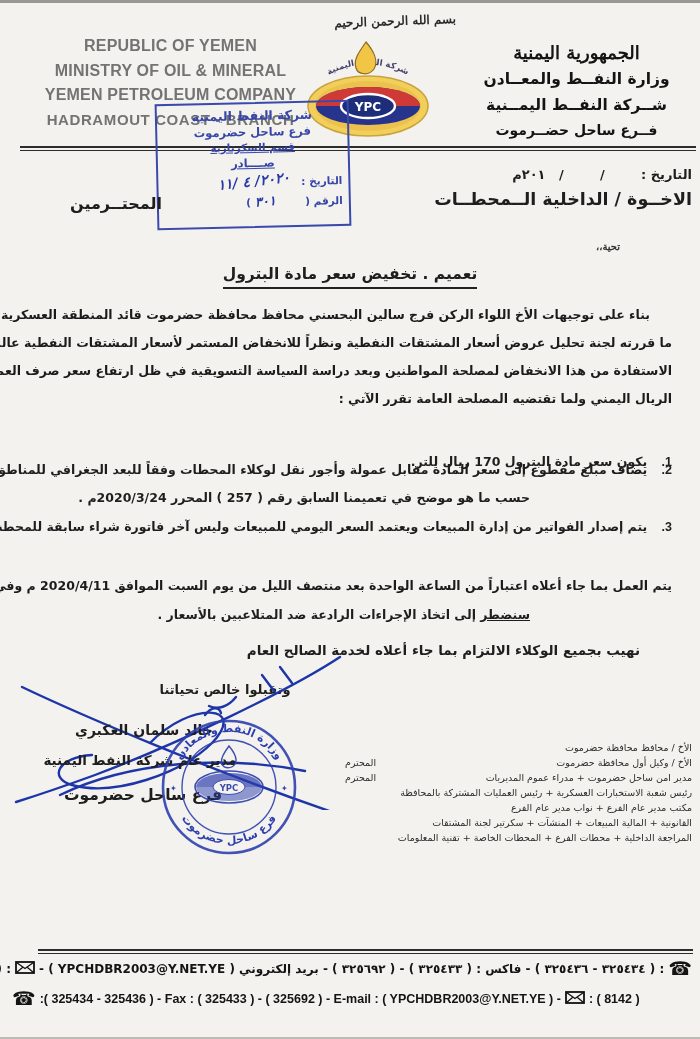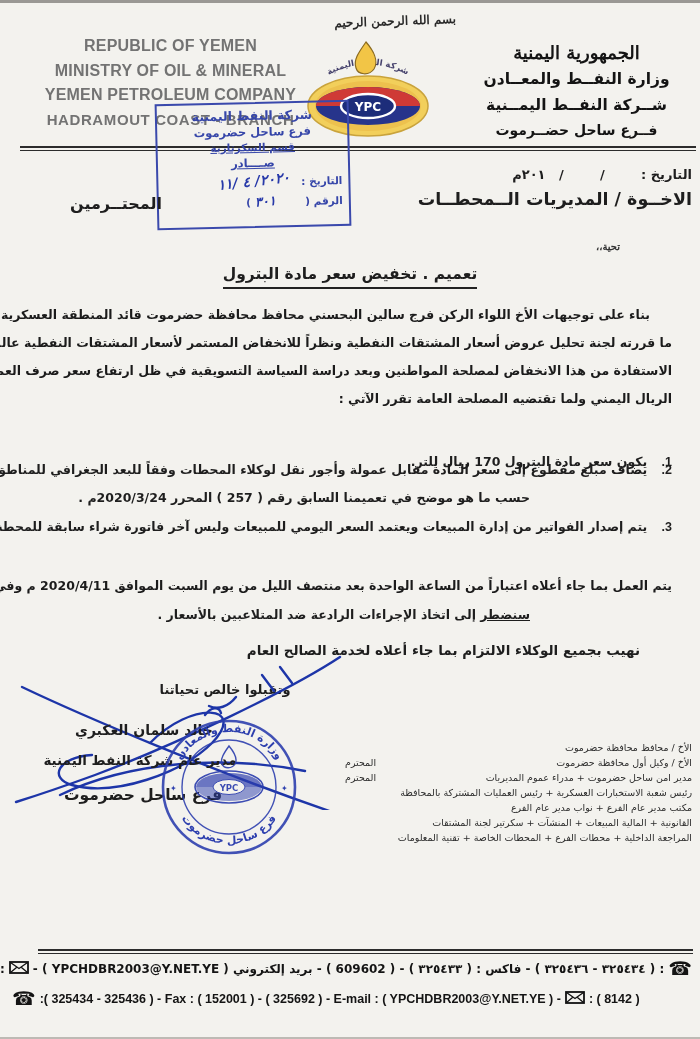--- a/index.html
+++ b/index.html
@@ -144,21 +144,21 @@
       <span class="hand hand-date ltr">٢٠٢٠/ ٤ /١١</span>
     </div>
     <div class="row nowrap">
       <span>الرقم (</span>
       <span class="hand hand-num">٣٠١</span>
       <span>)</span>
     </div>
   </div>
 
   <div class="abs date-line rtl pre">التاريخ :        /        /   ٢٠١م</div>
-  <div class="abs recipient rtl nowrap">الاخــوة / المديريات الــمحطــات</div>
+  <div class="abs recipient rtl nowrap">الاخــوة / الداخلية الــمحطــات</div>
   <div class="abs honorific rtl nowrap">المحتــرمين</div>
   <div class="abs greeting rtl nowrap">تحية،،</div>
 
   <div class="abs subject rtl">
     <span>تعميم . تخفيض سعر مادة البترول</span>
   </div>
 
   <div class="abs body-line rtl nowrap indent1" style="top:307px;">بناء على توجيهات الأخ اللواء الركن فرج سالين البحسني محافظ محافظة حضرموت قائد المنطقة العسكرية الثانية وعلى</div>
   <div class="abs body-line rtl nowrap" style="top:335px;">ما قررته لجنة تحليل عروض أسعار المشتقات النفطية ونظراً للانخفاض المستمر لأسعار المشتقات النفطية عالمياً ولتحقيق</div>
   <div class="abs body-line rtl nowrap" style="top:363px;">الاستفادة من هذا الانخفاض لمصلحة المواطنين وبعد دراسة السياسة التسويقية في ظل ارتفاع سعر صرف العملات الاجنبية مقابل</div>
@@ -239,33 +239,33 @@
     <div class="nowrap">القانونية + المالية المبيعات + المنشآت + سكرتير لجنة المشتقات</div>
     <div class="nowrap">المراجعة الداخلية + محطات الفرع + المحطات الخاصة + تقنية المعلومات</div>
   </div>
   <div class="abs cc-honor rtl nowrap" style="left:345px; top:757px;">المحترم</div>
   <div class="abs cc-honor rtl nowrap" style="left:345px; top:772px;">المحترم</div>
 
   <div class="abs rule-double ftr-rule"></div>
 
   <div class="abs footer-line footer-ar rtl">
     <span class="phone">☎</span>
-    <span class="nowrap">: ( ٣٢٥٤٣٤ - ٣٢٥٤٣٦ ) - فاكس : ( ٣٢٥٤٣٣ ) - ( 609602 ) - بريد إلكتروني ( YPCHDBR2003@Y.NET.YE ) -</span>
+    <span class="nowrap">: ( ٣٢٥٤٣٤ - ٣٢٥٤٣٦ ) - فاكس : ( ٣٢٥٤٣٣ ) - ( ٣٢٥٦٩٢ ) - بريد إلكتروني ( YPCHDBR2003@Y.NET.YE ) -</span>
     <span class="env-svg">
       <svg width="20" height="13" viewBox="0 0 20 13" fill="none" stroke="#111111">
         <rect x="1" y="1" width="18" height="11" stroke-width="1.8"></rect>
         <path d="M1.5,1.5 L10,7.5 L18.5,1.5 M1.5,11.5 L7.5,6.5 M18.5,11.5 L12.5,6.5" stroke-width="1.3"></path>
       </svg>
     </span>
     <span class="nowrap">: ( ٨١٤٢ )</span>
   </div>
 
   <div class="abs footer-line footer-en ltr">
     <span class="phone">☎</span>
-    <span class="nowrap">:( 325434 - 325436 ) - Fax : ( 152001 ) - ( 325692 ) - E-mail : ( YPCHDBR2003@Y.NET.YE ) -</span>
+    <span class="nowrap">:( 325434 - 325436 ) - Fax : ( 325433 ) - ( 325692 ) - E-mail : ( YPCHDBR2003@Y.NET.YE ) -</span>
     <span class="env-svg">
       <svg width="20" height="13" viewBox="0 0 20 13" fill="none" stroke="#111111">
         <rect x="1" y="1" width="18" height="11" stroke-width="1.8"></rect>
         <path d="M1.5,1.5 L10,7.5 L18.5,1.5 M1.5,11.5 L7.5,6.5 M18.5,11.5 L12.5,6.5" stroke-width="1.3"></path>
       </svg>
     </span>
     <span class="nowrap">: ( 8142 )</span>
   </div>
 </div>
 

